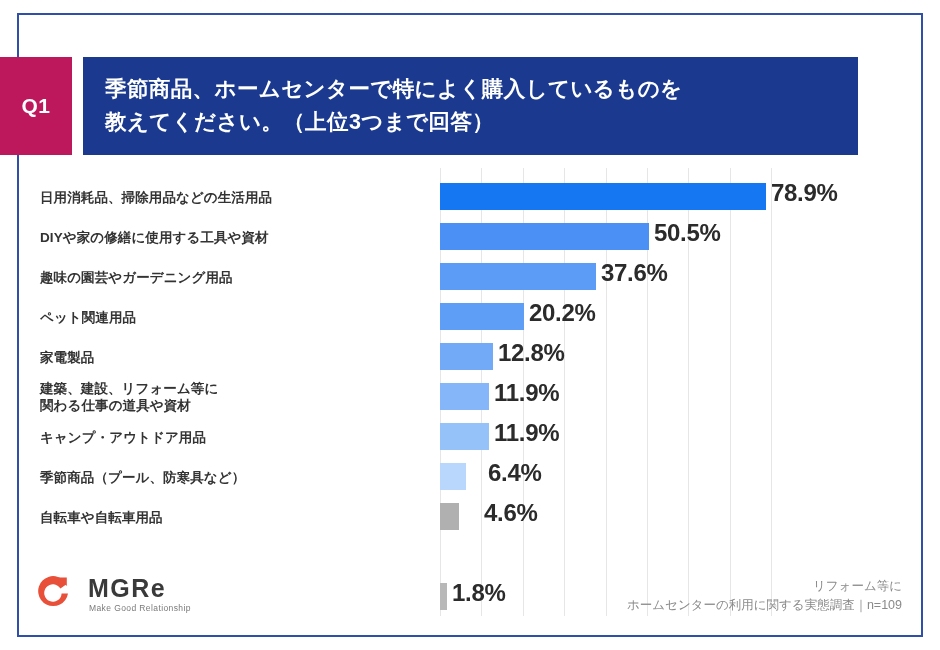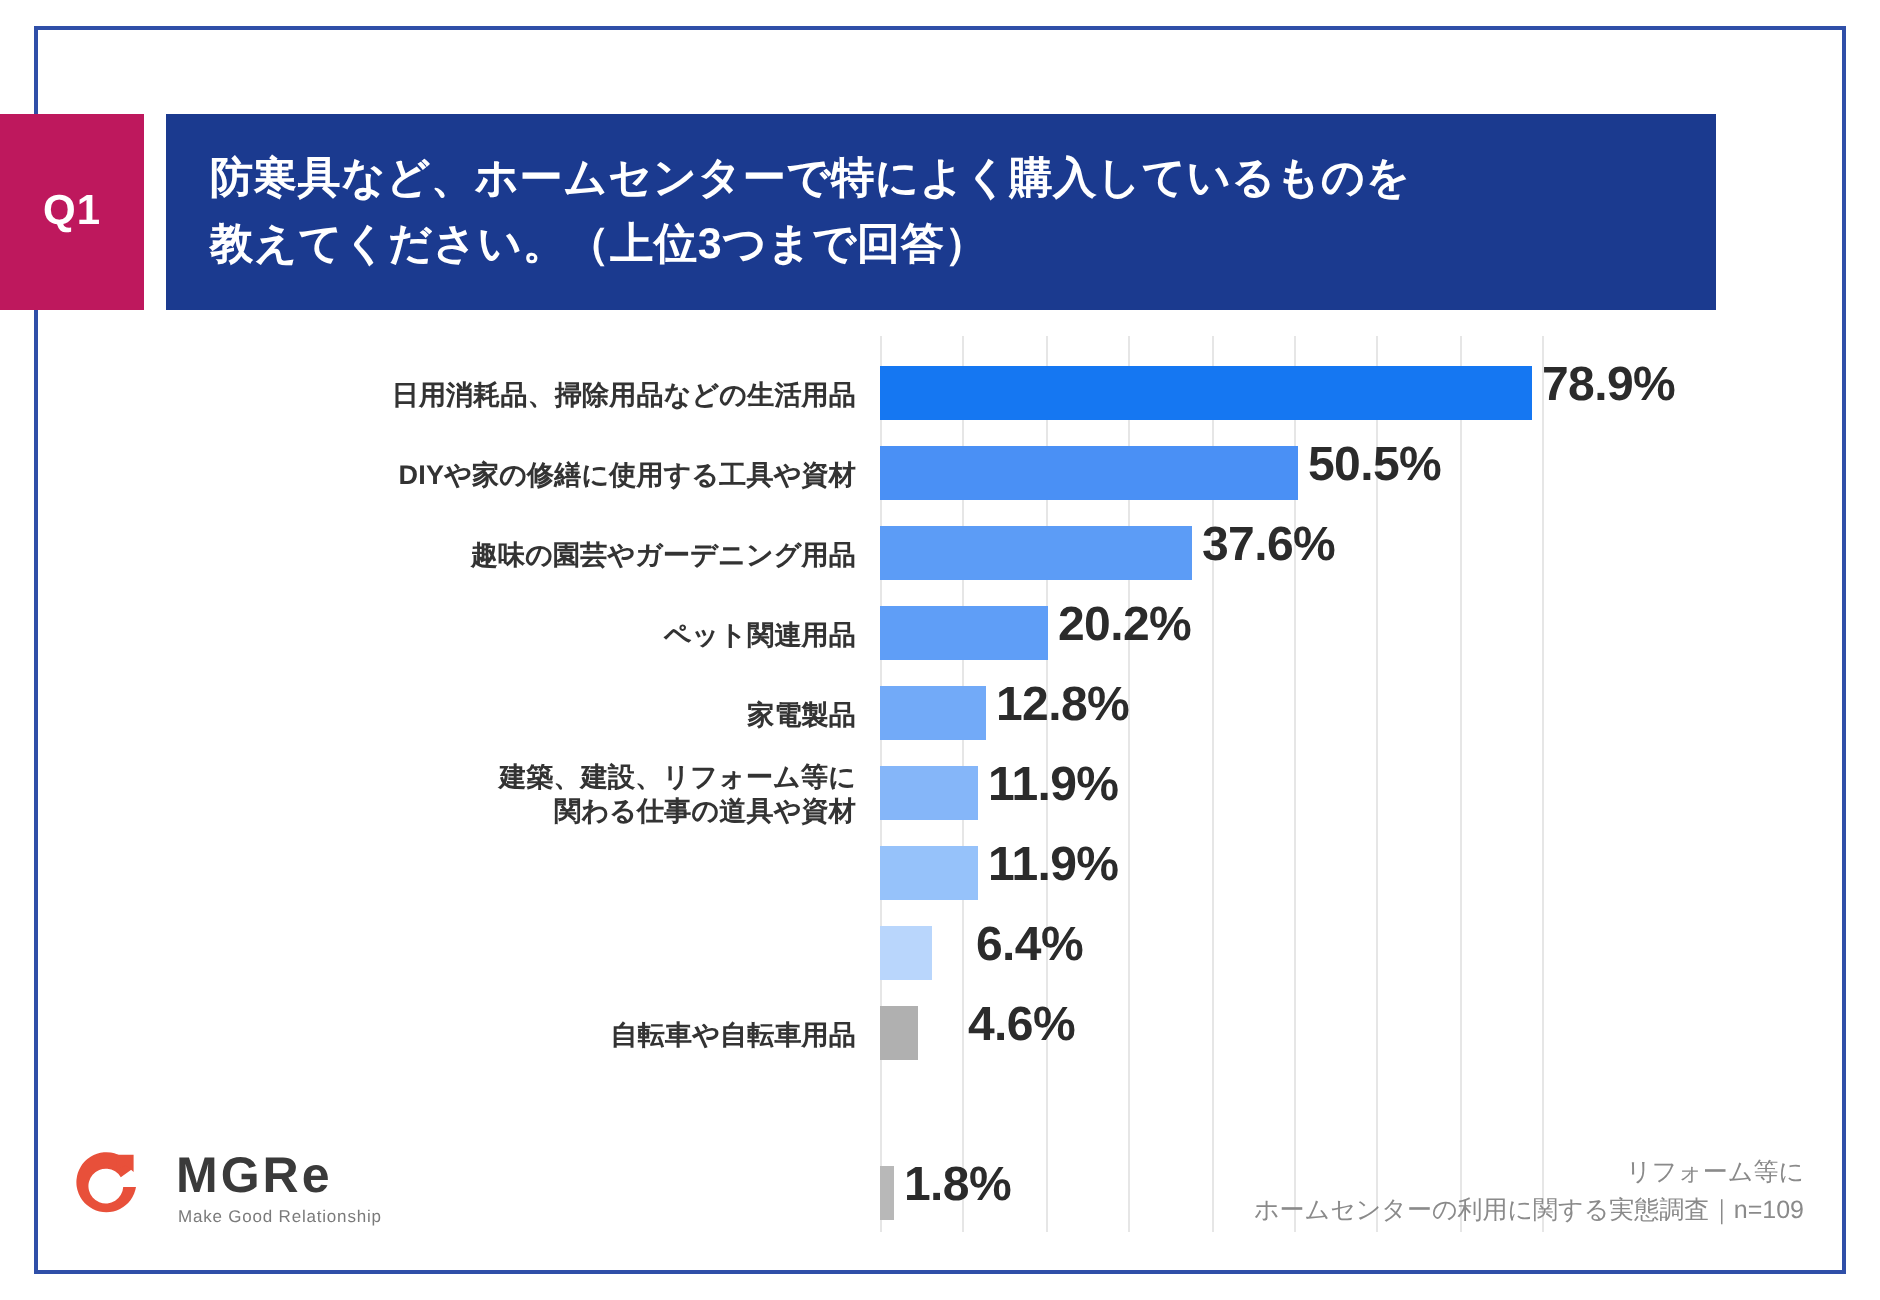--- a/index.html
+++ b/index.html
@@ -73,21 +73,20 @@
     left: 0;
     width: 860px;
     height: 40px;
     display: flex;
     align-items: center;
   }
   .cat-label {
     position: absolute;
     left: 0px;
     width: 388px;
-    text-align: right;
     font-size: 13.5px;
     font-weight: bold;
     color: #333333;
     line-height: 17px;
     letter-spacing: 0.1px;
   }
   .bar {
     position: absolute;
     left: 400px;
     height: 27px;
@@ -144,21 +143,21 @@
 
 <div id="slide">
 
   <div id="card-frame"></div>
 
   <div id="q-badge">
     <span>Q1</span>
   </div>
 
   <div id="title-box">
-    <div class="title-line">防寒具など、ホームセンターで特によく購入しているものを</div>
+    <div class="title-line">季節商品、ホームセンターで特によく購入しているものを</div>
     <div class="title-line">教えてください。（上位3つまで回答）</div>
   </div>
 
   <div id="chart">
     <div id="plot">
         <div class="gridline" style="left: 0px;"></div>
         <div class="gridline" style="left: 41px;"></div>
         <div class="gridline" style="left: 83px;"></div>
         <div class="gridline" style="left: 124px;"></div>
         <div class="gridline" style="left: 166px;"></div>
@@ -204,24 +203,30 @@
       </div>
       <div class="row" style="top: 209px;">
         <div class="cat-label" style="top: 3px;">
           <div>建築、建設、リフォーム等に</div>
           <div>関わる仕事の道具や資材</div>
         </div>
         <div class="bar" style="width: 49px; background: rgb(133, 182, 249);"></div>
         <div class="bar-value" style="left: 454px;">11.9%</div>
       </div>
       <div class="row" style="top: 249px;">
+        <div class="cat-label" style="top: 12px;">
+          <div>キャンプ・アウトドア用品</div>
+        </div>
         <div class="bar" style="width: 49px; background: rgb(150, 194, 250);"></div>
         <div class="bar-value" style="left: 454px;">11.9%</div>
       </div>
       <div class="row" style="top: 289px;">
+        <div class="cat-label" style="top: 12px;">
+          <div>季節商品（プール、防寒具など）</div>
+        </div>
         <div class="bar" style="width: 26px; background: rgb(185, 214, 252);"></div>
         <div class="bar-value" style="left: 448px;">6.4%</div>
       </div>
       <div class="row" style="top: 329px;">
         <div class="cat-label" style="top: 12px;">
           <div>自転車や自転車用品</div>
         </div>
         <div class="bar" style="width: 19px; background: rgb(176, 176, 176);"></div>
         <div class="bar-value" style="left: 424px; margin-left: 20px;">4.6%</div>
       </div>

